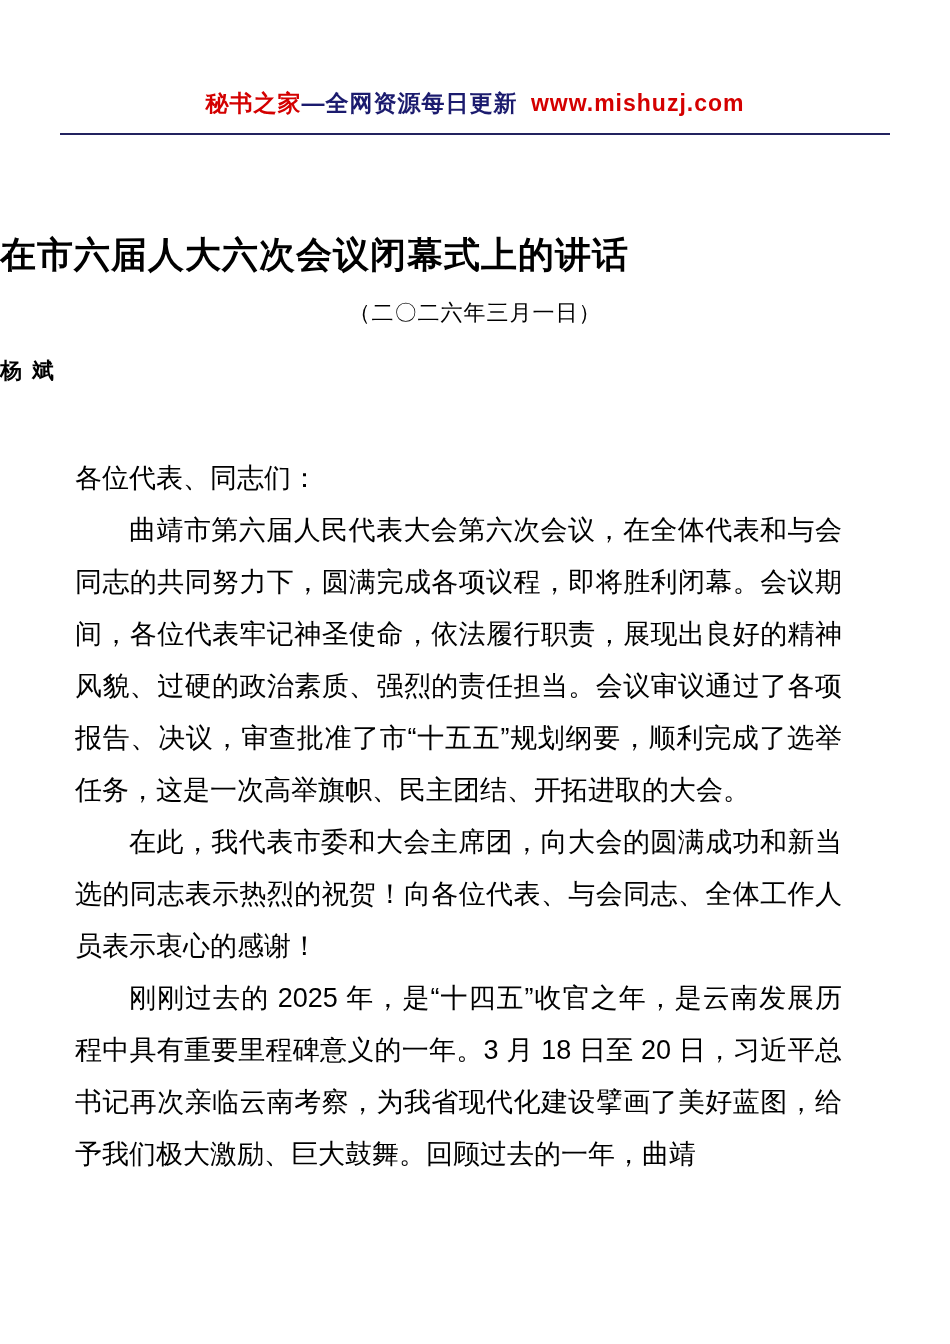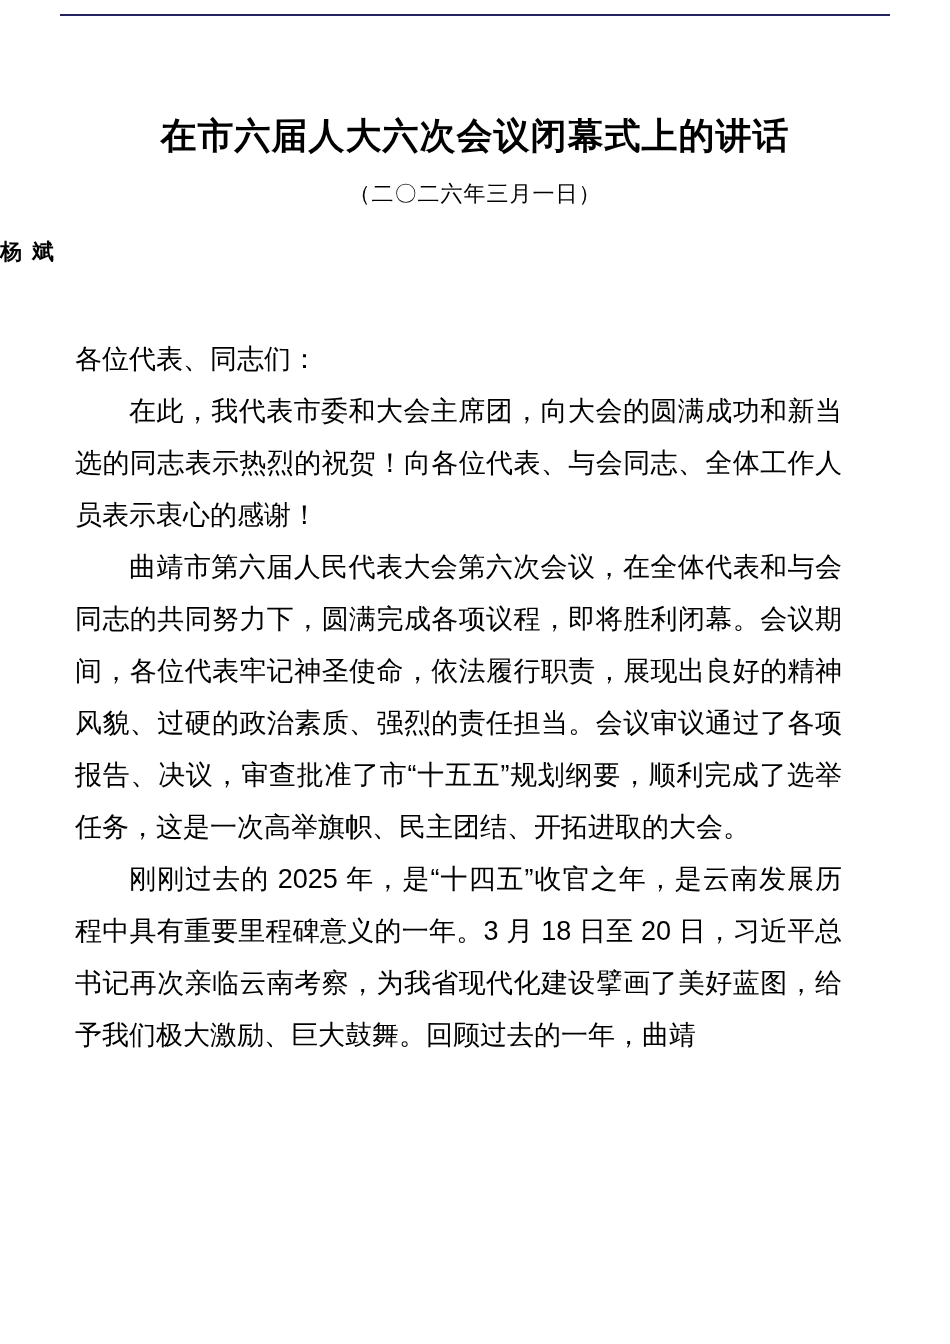--- a/index.html
+++ b/index.html
@@ -43,21 +43,21 @@
     margin-left: 6px;
   }
   .header-divider {
     border: none;
     border-top: 2px solid #23235f;
     margin: 14px 60px 0 60px;
   }
   
   .doc-title {
     margin-top: 96px;
-    text-align: center;
+    text-align: left;
     font-size: 36px;
     font-weight: bold;
     letter-spacing: 1px;
   }
   .doc-date {
     margin-top: 18px;
     text-align: center;
     font-size: 22px;
     font-weight: normal;
     letter-spacing: 1px;
@@ -86,29 +86,33 @@
   }
   .doc-body p.para {
     text-indent: 2em;
   }
 </style>
 </head>
 <body>
 
 <div class="page">
 
+  <div class="site-header">
+    <span class="brand">秘书之家</span><span class="tagline">—全网资源每日更新</span>
+    <a class="url" href="#">www.mishuzj.com</a>
+  </div>
 
   <hr class="header-divider">
 
   <div class="doc-title">在市六届人大六次会议闭幕式上的讲话</div>
 
   <div class="doc-date">（二〇二六年三月一日）</div>
 
   <div class="doc-author">杨 斌</div>
 
   <div class="doc-body">
     <p class="salutation">各位代表、同志们：</p>
+    <p class="para">曲靖市第六届人民代表大会第六次会议，在全体代表和与会同志的共同努力下，圆满完成各项议程，即将胜利闭幕。会议期间，各位代表牢记神圣使命，依法履行职责，展现出良好的精神风貌、过硬的政治素质、强烈的责任担当。会议审议通过了各项报告、决议，审查批准了市“十五五”规划纲要，顺利完成了选举任务，这是一次高举旗帜、民主团结、开拓进取的大会。</p>
     <p class="para">在此，我代表市委和大会主席团，向大会的圆满成功和新当选的同志表示热烈的祝贺！向各位代表、与会同志、全体工作人员表示衷心的感谢！</p>
-    <p class="para">曲靖市第六届人民代表大会第六次会议，在全体代表和与会同志的共同努力下，圆满完成各项议程，即将胜利闭幕。会议期间，各位代表牢记神圣使命，依法履行职责，展现出良好的精神风貌、过硬的政治素质、强烈的责任担当。会议审议通过了各项报告、决议，审查批准了市“十五五”规划纲要，顺利完成了选举任务，这是一次高举旗帜、民主团结、开拓进取的大会。</p>
     <p class="para">刚刚过去的 2025 年，是“十四五”收官之年，是云南发展历程中具有重要里程碑意义的一年。3 月 18 日至 20 日，习近平总书记再次亲临云南考察，为我省现代化建设擘画了美好蓝图，给予我们极大激励、巨大鼓舞。回顾过去的一年，曲靖</p>
   </div>
 
 </div>
 
 </body></html>

